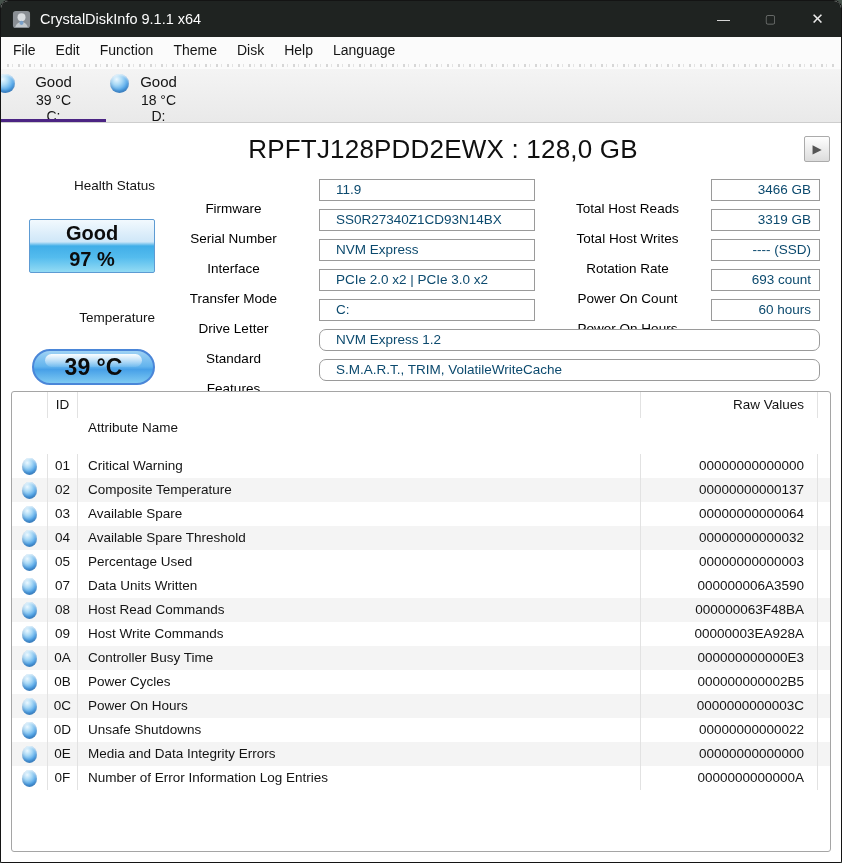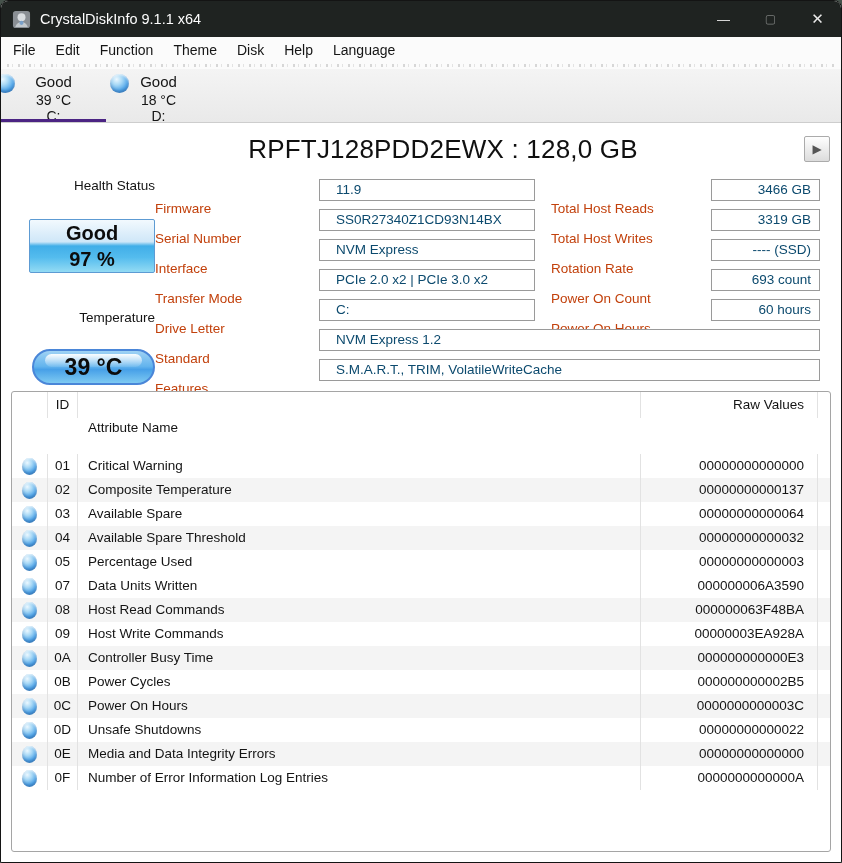--- a/index.html
+++ b/index.html
@@ -59,25 +59,25 @@
       display:flex; flex-direction:column; align-items:center; justify-content:center; cursor:default; }
   .health-status{ font-size:20px; font-weight:bold; color:#0c0c0c; line-height:26px; }
   .health-percent{ font-size:20px; font-weight:bold; color:#0c0c0c; line-height:26px; }
   .temp-label{ margin-top:25px; }
   .temp-pill{ width:123px; height:47px; margin-top:12px; border:2px solid #4a86d8; border-radius:24px;
       background:linear-gradient(180deg,#9fd2f4 0%, #63b4ee 48%, #47a0e8 58%, #7ecaf2 100%);
       position:relative; display:flex; align-items:center; justify-content:center; cursor:default; }
   .temp-pill::before{ content:""; position:absolute; left:9%; right:9%; top:3px; height:42%;
       border-radius:22px; background:linear-gradient(rgba(255,255,255,.95),rgba(255,255,255,.08)); }
   .temp-value{ position:relative; font-size:23px; font-weight:bold; color:#0c0c0c; }
-  .f-label{ align-self:center; text-align:left; font-size:13.5px; color:#c2410c; padding-right:7px;margin-top:36px; }
+  .f-label{ align-self:center; text-align:center; font-size:13.5px; color:#000000; padding-right:7px;margin-top:36px; }
   .f-box{ align-self:center; height:22px; line-height:20px; border:1px solid #9a9a9a; background:#fff;
           font-size:13.5px; color:#0c4a6e; padding:0 16px; margin-right:16px; overflow:hidden; white-space:nowrap; }
   .f-box.num{ text-align:right; padding-right:8px; }
-  .f-box.wide{ grid-column:3 / span 3; }
+  .f-box.wide{ grid-column:3 / span 3;border-radius:7px; }
   
   .smart-table{ flex:1; margin:6px 10px 10px 10px; border:1px solid #a5a5a5; border-radius:3px;
                 background:#fff; display:flex; flex-direction:column; overflow:hidden;gap:36px; }
   .trow{ display:flex; flex:none; height:24px; align-items:center; font-size:13.5px; color:#141414; }
   .trow.head{ height:26px; }
   .trow.alt{ background:#f4f4f4; }
   .c-orb{ width:35px; display:flex; align-items:center; justify-content:center; flex:none; height:100%; }
   .c-id{ width:31px; text-align:center; flex:none; border-left:1px solid #e2e2e2; border-right:1px solid #e2e2e2; height:100%; line-height:24px; }
   .head .c-id{ line-height:26px; }
   .c-name{ flex:1; padding-left:10px; height:100%; line-height:24px; overflow:hidden; white-space:nowrap; }

